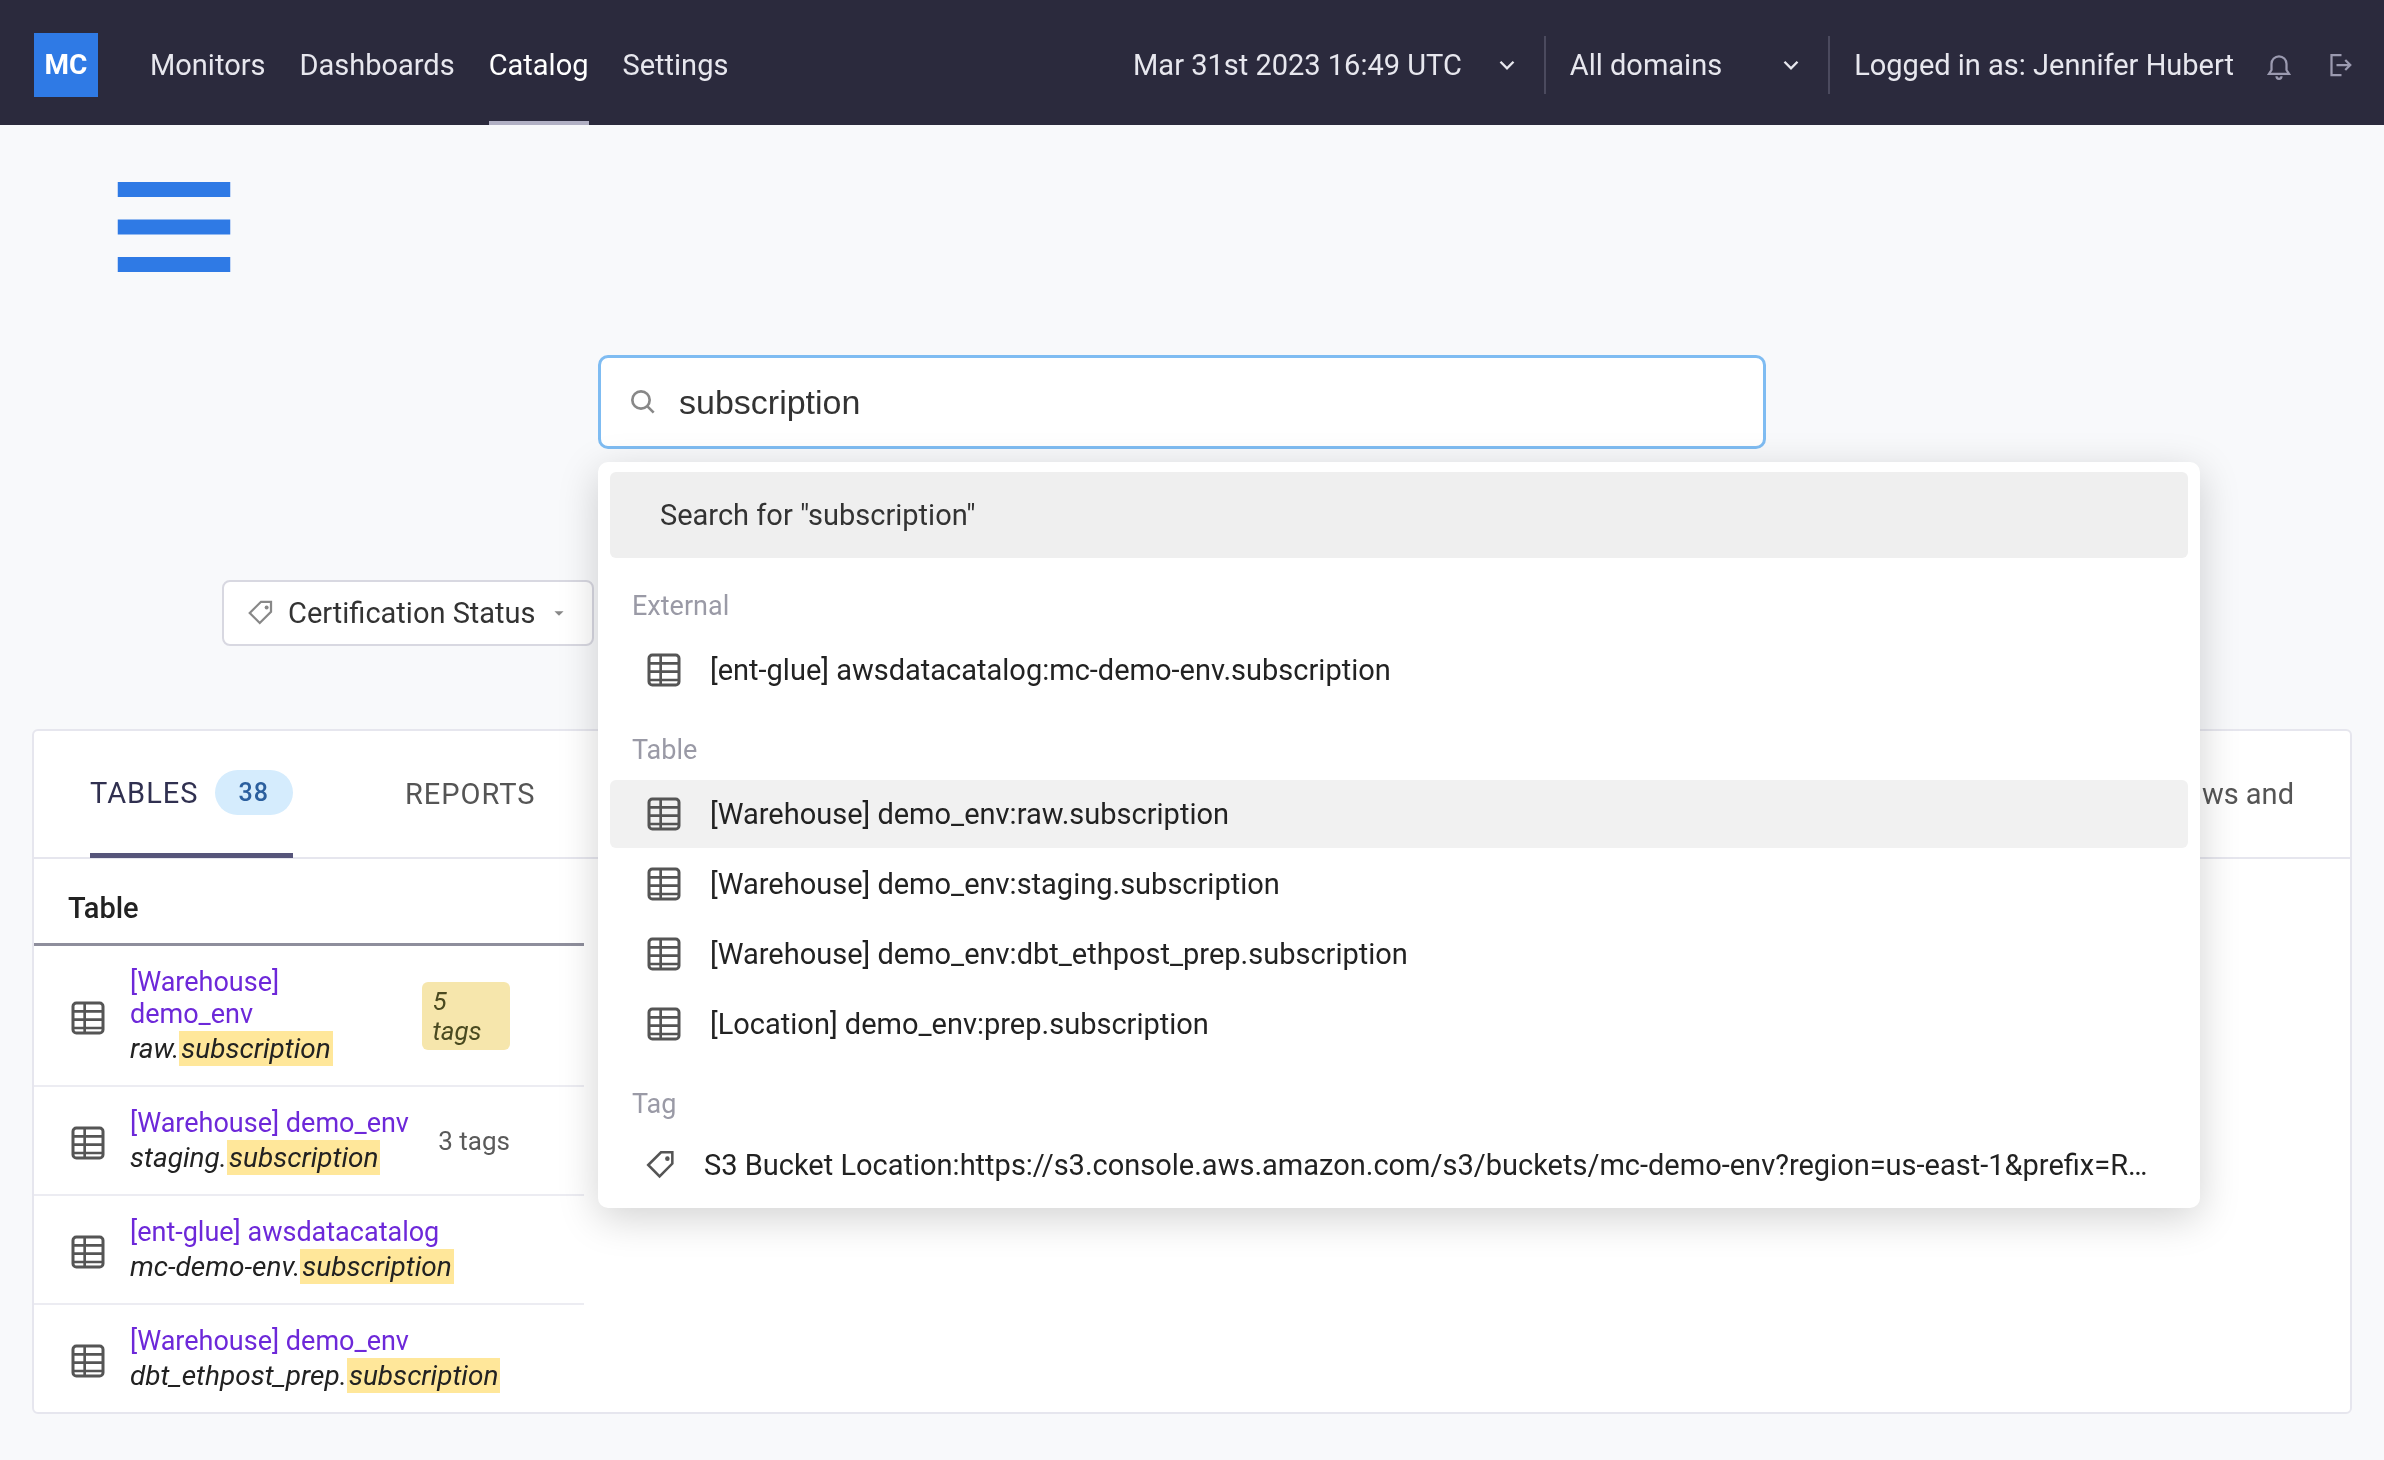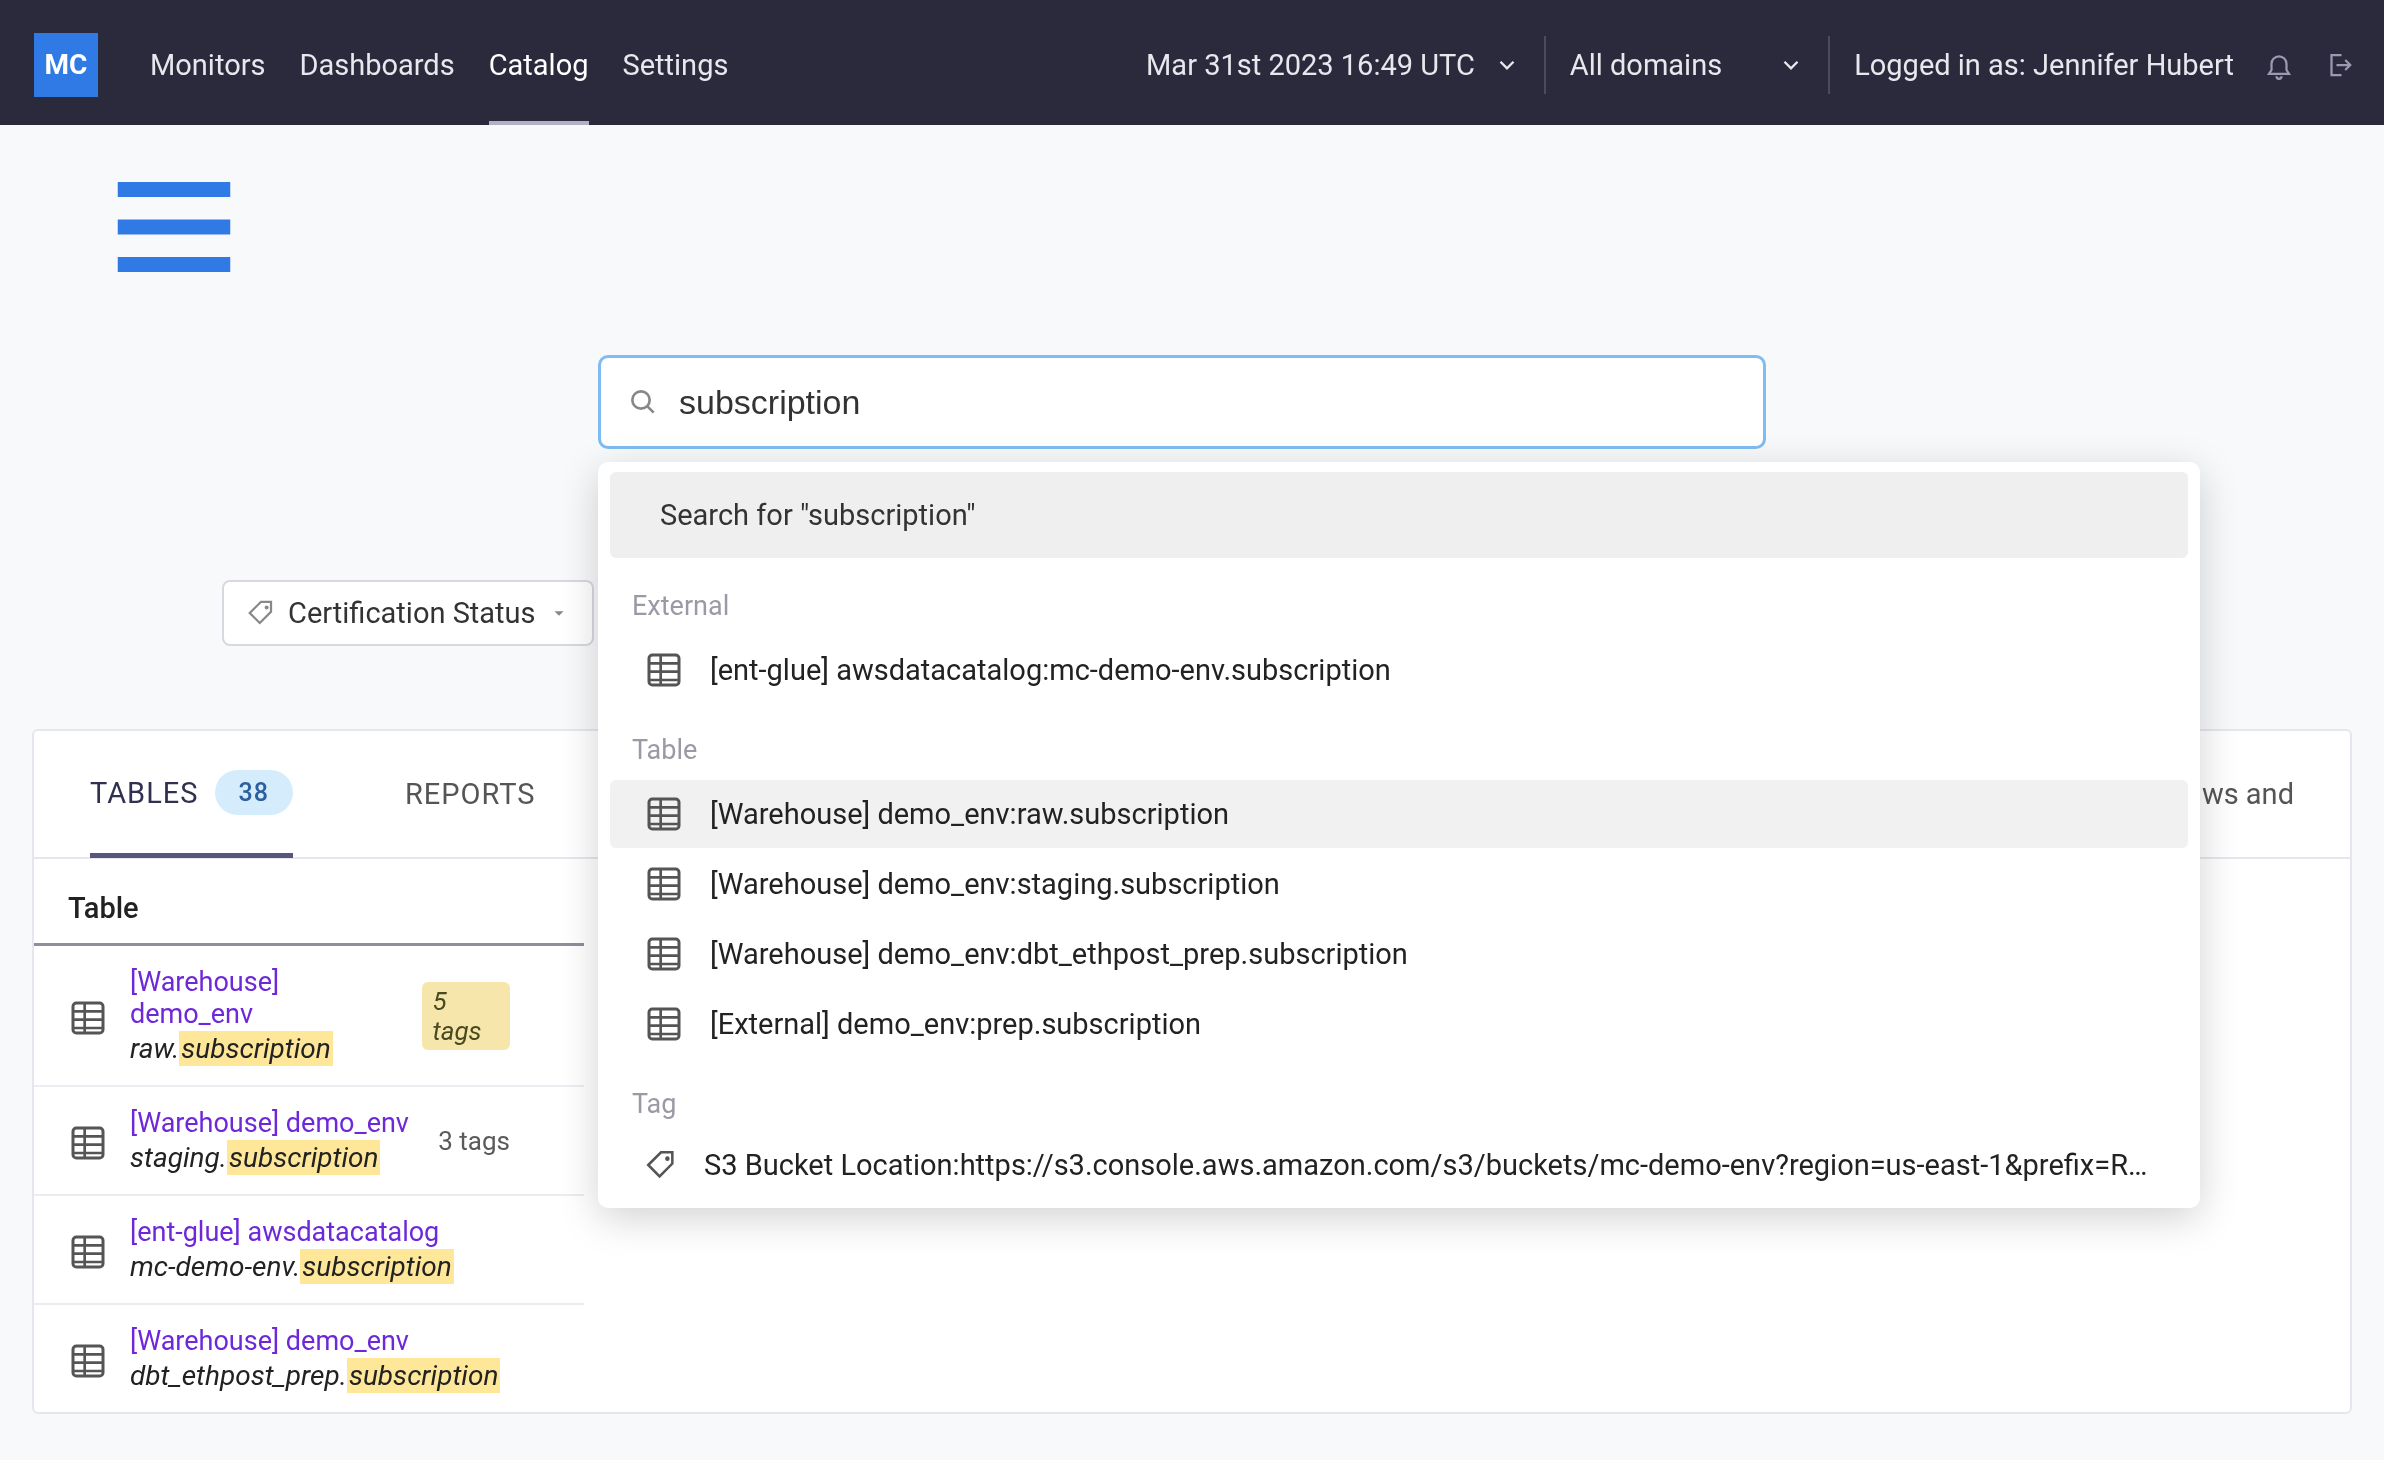--- a/index.html
+++ b/index.html
@@ -5,21 +5,21 @@
   * { box-sizing: border-box; margin: 0; padding: 0; }
   html, body { width: 2384px; height: 1460px; font-family: -apple-system, BlinkMacSystemFont, "Segoe UI", Roboto, Helvetica, Arial, sans-serif; background: #f8f9fb; color: #1a1a1a; overflow: hidden; }
 
   
   .topbar { height: 125px; background: #2b2a3d; display: flex; align-items: center; padding: 4px 30px 0 34px; color: #e7e7ee; font-size: 29px; }
   .logo { width: 64px; height: 64px; background: #2f7ae5; color: #fff; font-weight: 700; font-size: 28px; display: flex; align-items: center; justify-content: center; margin-right: 52px; }
   .nav-items { display: flex; gap: 34px; }
   .nav-item { padding: 43px 0; cursor: pointer; color: #e7e7ee; }
   .nav-item.active { color: #fff; border-bottom: 4px solid #b1b0c4; padding-bottom: 39px; }
   .spacer { flex: 1; }
-  .timestamp { display: flex; align-items: center; gap: 19px; margin-right: 0; }
+  .timestamp { display: flex; align-items: center; gap: 32px; margin-right: 0; }
   .chev-down { width: 26px; height: 26px; }
   .divider-v { width: 2px; height: 58px; background: #4b4a5e; margin: 0 24px; }
   .domain-select { display: flex; align-items: center; gap: 56px; }
   .logged-in { display: flex; align-items: center; gap: 30px; }
   .top-icon { width: 30px; height: 30px; color: #9b9ab0; }
 
   
   .hamburger { position: absolute; top: 152px; left: 24px; width: 36px; height: 36px; color: #2f7ae5; }
 
   
@@ -191,21 +191,21 @@
         </svg>
       </span>
     <span class="lbl">[Warehouse] demo_env:dbt_ethpost_prep.subscription</span>
   </div>
   <div class="dd-item">
     <span class="table-glyph">
         <svg>
           <use href="#sym-table"></use>
         </svg>
       </span>
-    <span class="lbl">[External] demo_env:prep.subscription</span>
+    <span class="lbl">[Location] demo_env:prep.subscription</span>
   </div>
 
   <div class="dd-section-h">Tag</div>
   <div class="dd-item">
     <span class="tag-glyph">
         <svg>
           <use href="#sym-tag"></use>
         </svg>
       </span>
     <span class="lbl">S3 Bucket Location:https://s3.console.aws.amazon.com/s3/buckets/mc-demo-env?region=us-east-1&amp;prefix=RAW/subscription</span>

